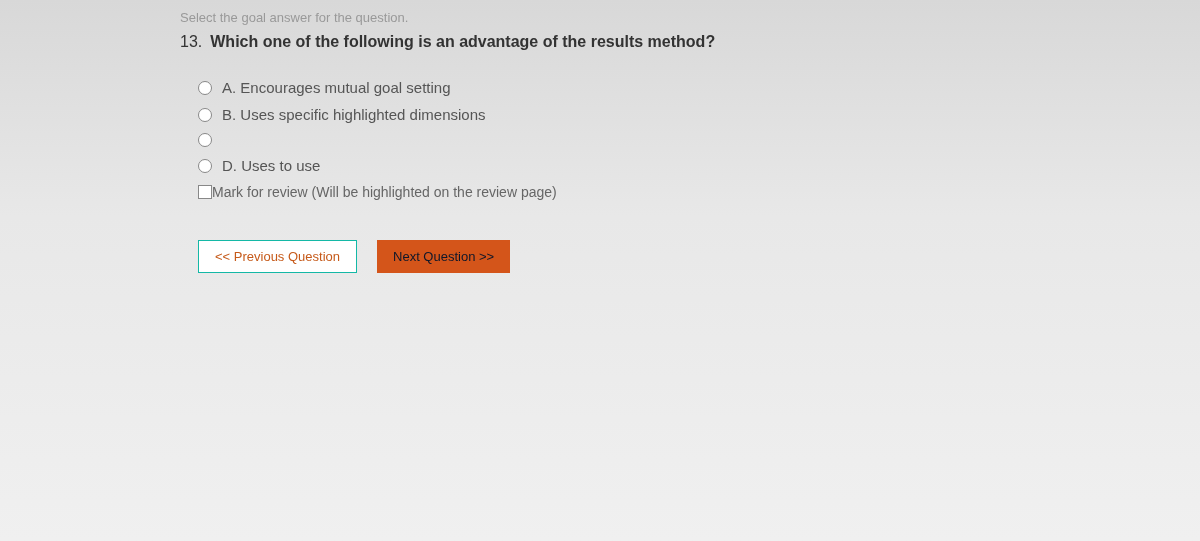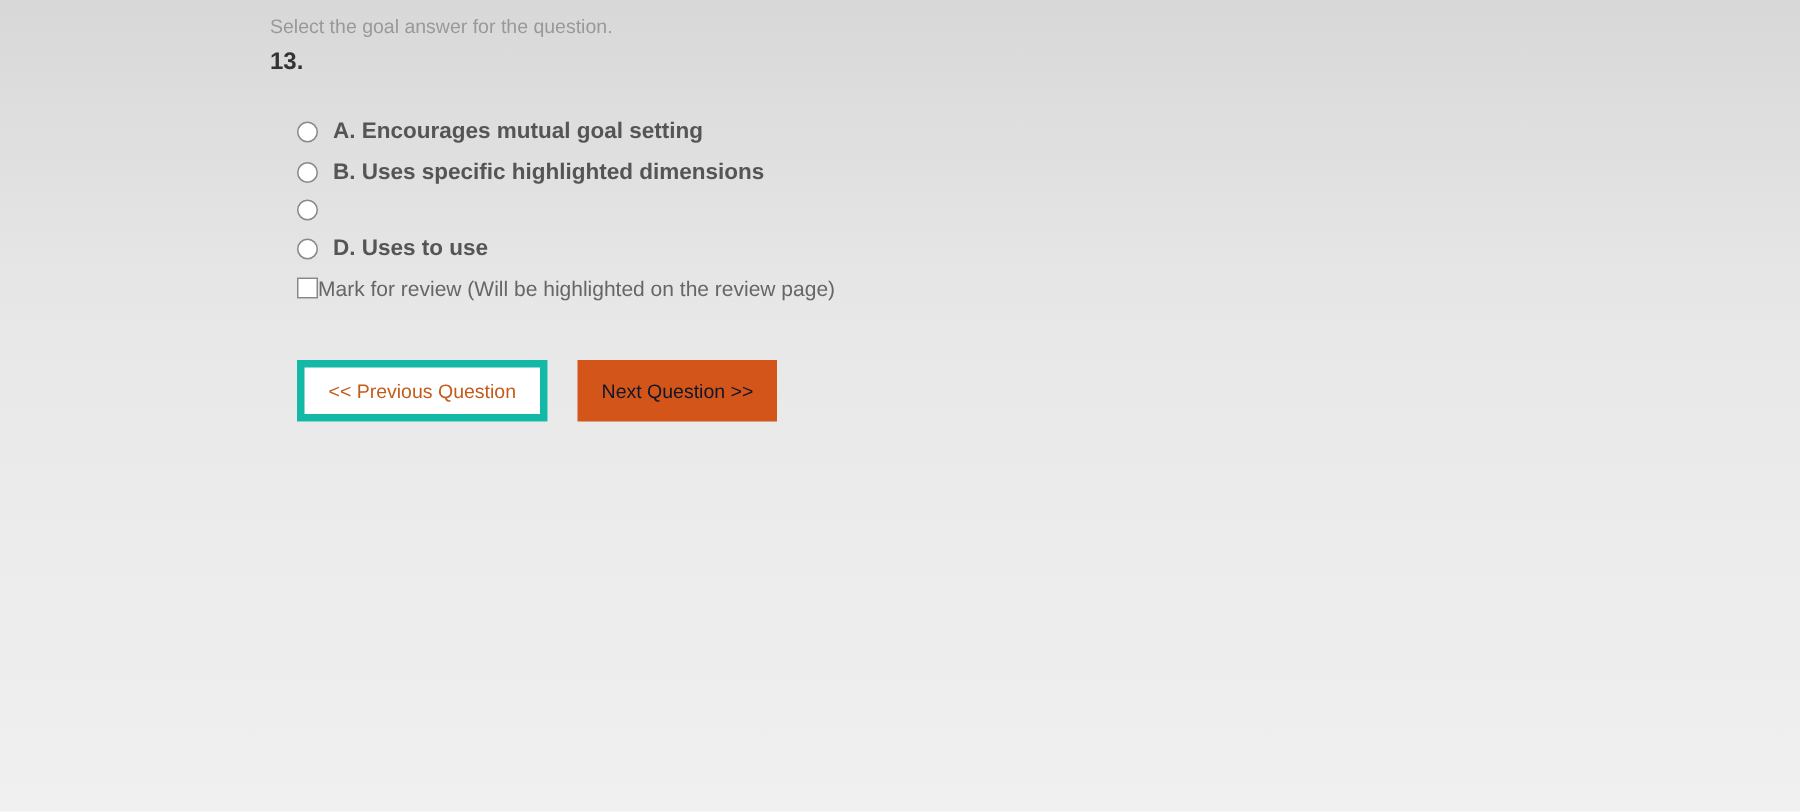--- a/index.html
+++ b/index.html
@@ -24,32 +24,31 @@
       margin-bottom: 8px;
     }
     .question-row {
       display: flex;
       align-items: baseline;
       gap: 8px;
       margin-bottom: 28px;
     }
     .question-number {
       font-size: 16px;
-      font-weight: bold;
+      font-weight: normal;
       color: #333;
       text-align: right;
     }
     .question-text {
       font-size: 16px;
       font-weight: bold;
       color: #333;
     }
     .options {
       margin-left: 18px;
-      font-weight: bold;
     }
     .option {
       display: flex;
       align-items: center;
       gap: 10px;
       margin-bottom: 10px;
     }
     .radio {
       width: 14px;
       height: 14px;
@@ -90,36 +89,37 @@
     .btn {
       padding: 8px 16px;
       font-size: 13px;
       cursor: pointer;
       border: none;
       font-family: Arial, sans-serif;
     }
     .btn-prev {
       background: #fff;
       color: #c65a1a;
-      border: 5px solid #14b8a6;
+      border: 1px solid #14b8a6;
     }
     .btn-next {
       background: #d4551a;
       color: #0f172a;
       position: relative;
     }
   </style>
 </head>
 <body>
 
 <div class="container">
   <div class="instruction">Select the goal answer for the question.</div>
 
   <div class="question-row">
     <span class="question-number">13.</span>
+    <span class="question-text">Which one of the following is an advantage of the results method?</span>
   </div>
 
   <div class="options">
     <div class="option">
       <div class="radio"></div>
       <span class="option-label">
         <span>A.</span>
         <span>Encourages mutual goal setting</span>
       </span>
     </div>

